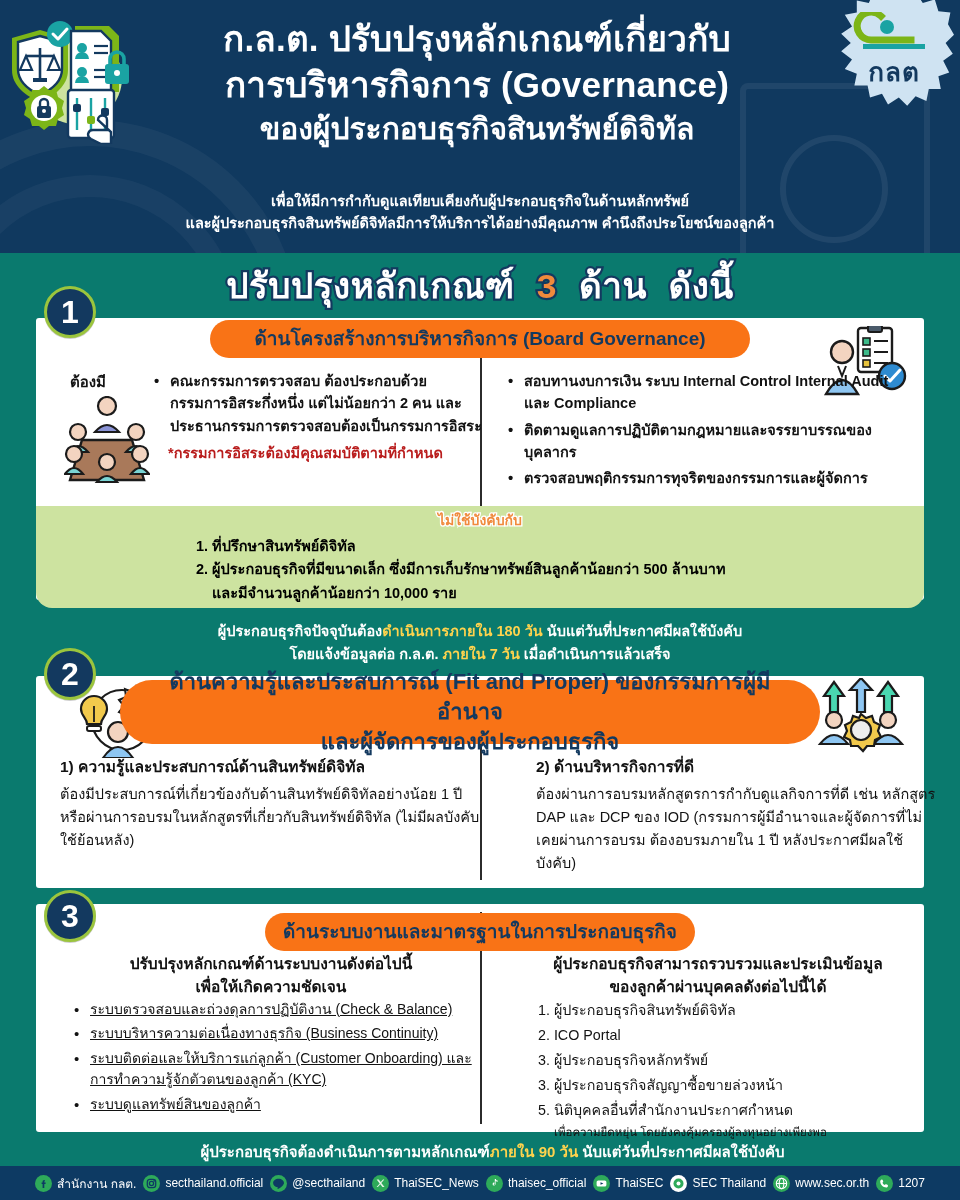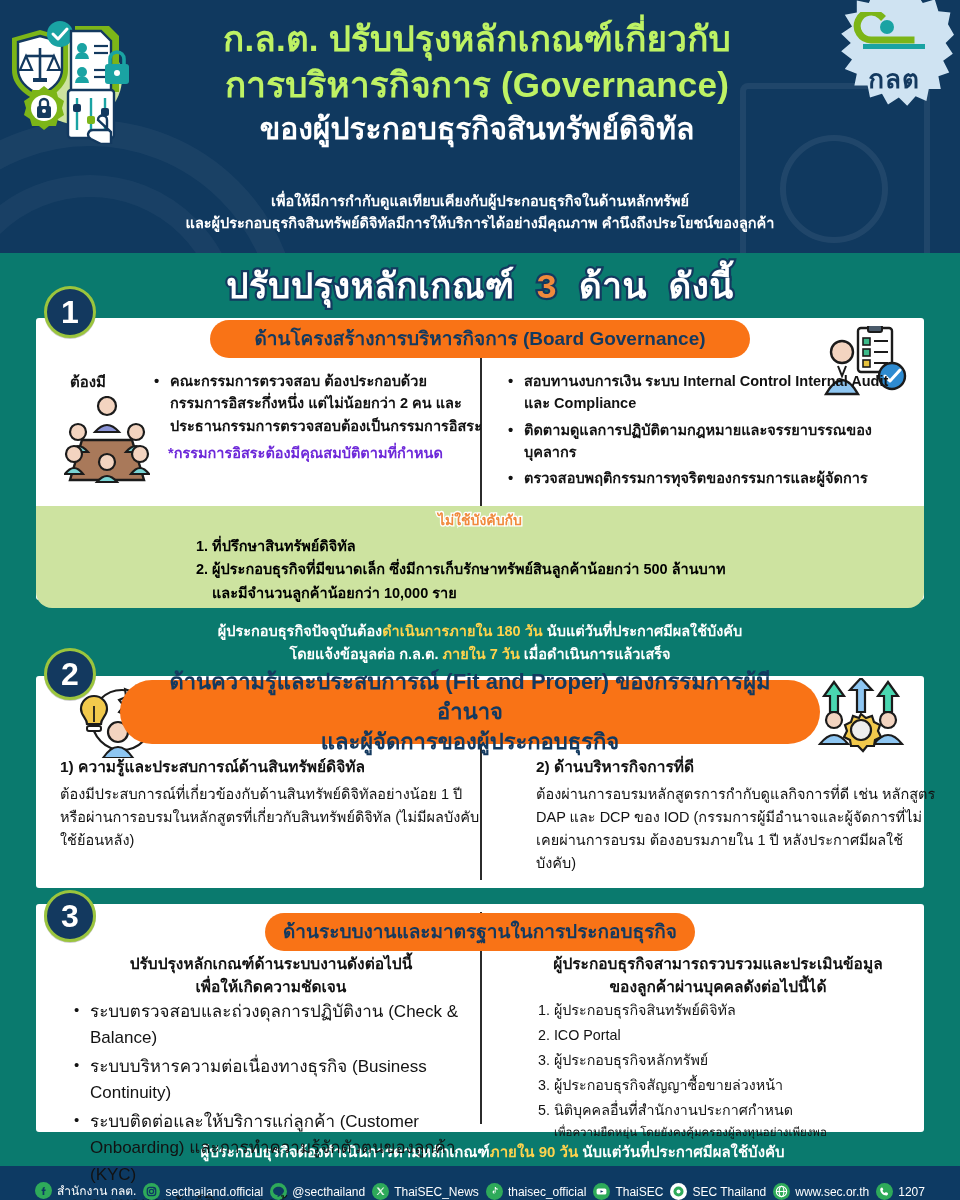--- a/index.html
+++ b/index.html
@@ -52,21 +52,21 @@
 
   .hdr-icons {
     position: absolute; left: 6px; top: 12px;
     width: 132px; height: 132px;
   }
   .title-wrap {
     position: absolute; left: 132px; top: 16px;
     width: 690px; text-align: center;
   }
   .t1, .t2 {
-    font-size: 35px; font-weight: bold; color: #bef264;
+    font-size: 35px; font-weight: bold; color: #ffffff;
     line-height: 1.30; letter-spacing: .2px;
   }
   .t3 {
     font-size: 30px; font-weight: bold; color: #ffffff;
     line-height: 1.35; margin-top: 2px;
   }
   .subtitle {
     position: absolute; left: 0; top: 190px; width: 960px;
     text-align: center; color: #ffffff;
     font-size: 14.5px; font-weight: bold; line-height: 1.55;
@@ -88,21 +88,21 @@
       9% 21%, 19% 19%, 19% 9%, 29% 11%, 33% 2%, 42% 7%
     );
   }
   .logo-inner {
     position: absolute; left: 50%; top: 22px; transform: translateX(-50%);
     width: 86px; text-align: center;
   }
   .logo-mark { width: 86px; height: 42px; }
   .logo-text {
     font-size: 26px; font-weight: bold; color: #13395f;
-    letter-spacing: 1px; line-height: 1; margin-top: 8px;
+    letter-spacing: 1px; line-height: 1; margin-top: 2px; font-family: Liberation Serif, serif;
   }
 
   
   .band-title {
     position: absolute; left: 0; top: 258px; width: 960px;
     text-align: center; z-index: 6;
   }
   .band-title .txt {
     display: inline-block;
     font-size: 35px; font-weight: bold; color: #ffffff;
@@ -176,21 +176,21 @@
     font-size: 14.5px; font-weight: bold; color: #121212;
     line-height: 1.54; margin-bottom: 4px;
   }
   ul.bul > li::before {
     content: "•"; position: absolute; left: 0; top: -1px;
     font-size: 15px; color: #121212;
   }
   .c1-left ul.bul { margin-left: 96px; }
   .note-red {
     margin-left: 110px; margin-top: 4px;
-    font-size: 14.5px; font-weight: bold; color: #6d28d9;
+    font-size: 14.5px; font-weight: bold; color: #b91c1c;
   }
   .rt-head {
     font-size: 15px; font-weight: bold; color: #121212; margin-bottom: 7px;
   }
   .audit-icon { position: absolute; right: -10px; top: -44px; width: 88px; height: 72px; }
 
   
   .green-panel {
     position: absolute; left: 36px; top: 506px;
     width: 888px; height: 102px;
@@ -227,38 +227,38 @@
   .growth-icon { position: absolute; right: 18px; top: 2px; width: 90px; height: 78px; }
 
   
   .c3-left  { position: absolute; left: 22px; top: 48px; width: 426px; }
   .c3-right { position: absolute; left: 482px; top: 48px; width: 400px; }
   .c3-head {
     text-align: center; font-size: 15.5px; font-weight: bold;
     color: #121212; line-height: 1.5; 
   }
   .c3-left ul.bul { margin-left: 16px; }
-  .c3-left ul.bul > li { font-weight: normal; font-size: 17px; margin-bottom: 3px; }
+  .c3-left ul.bul > li { font-weight: normal; font-size: 14px; margin-bottom: 3px; text-decoration: underline; }
   ol.num {
     list-style: none; margin-left: 20px;
     font-size: 14.3px; color: #121212; line-height: 1.62;
   }
   ol.num li { margin-bottom: 2px; }
   .fineprint { font-size: 11.5px; color: #121212; padding-left: 16px; line-height: 1.4; }
 
   
   .bottom-note {
     position: absolute; left: 0; top: 1140px; width: 960px;
     text-align: center; color: #ffffff;
     font-size: 15px; font-weight: bold; padding-left: 25px;
   }
   .footer {
     position: absolute; left: 0; top: 1166px; width: 960px; height: 34px;
     background: #0d3a63;
-    display: flex; align-items: flex-end; justify-content: center;
+    display: flex; align-items: center; justify-content: center;
     gap: 7px;
   }
   .fitem { display: flex; align-items: center; gap: 5px; }
   .fitem .lbl { color: #ffffff; font-size: 12px; white-space: nowrap; }
   .sico {
     width: 17px; height: 17px; border-radius: 50%;
     display: flex; align-items: center; justify-content: center;
     flex: 0 0 17px;
   }
   .sico svg { display: block; }

